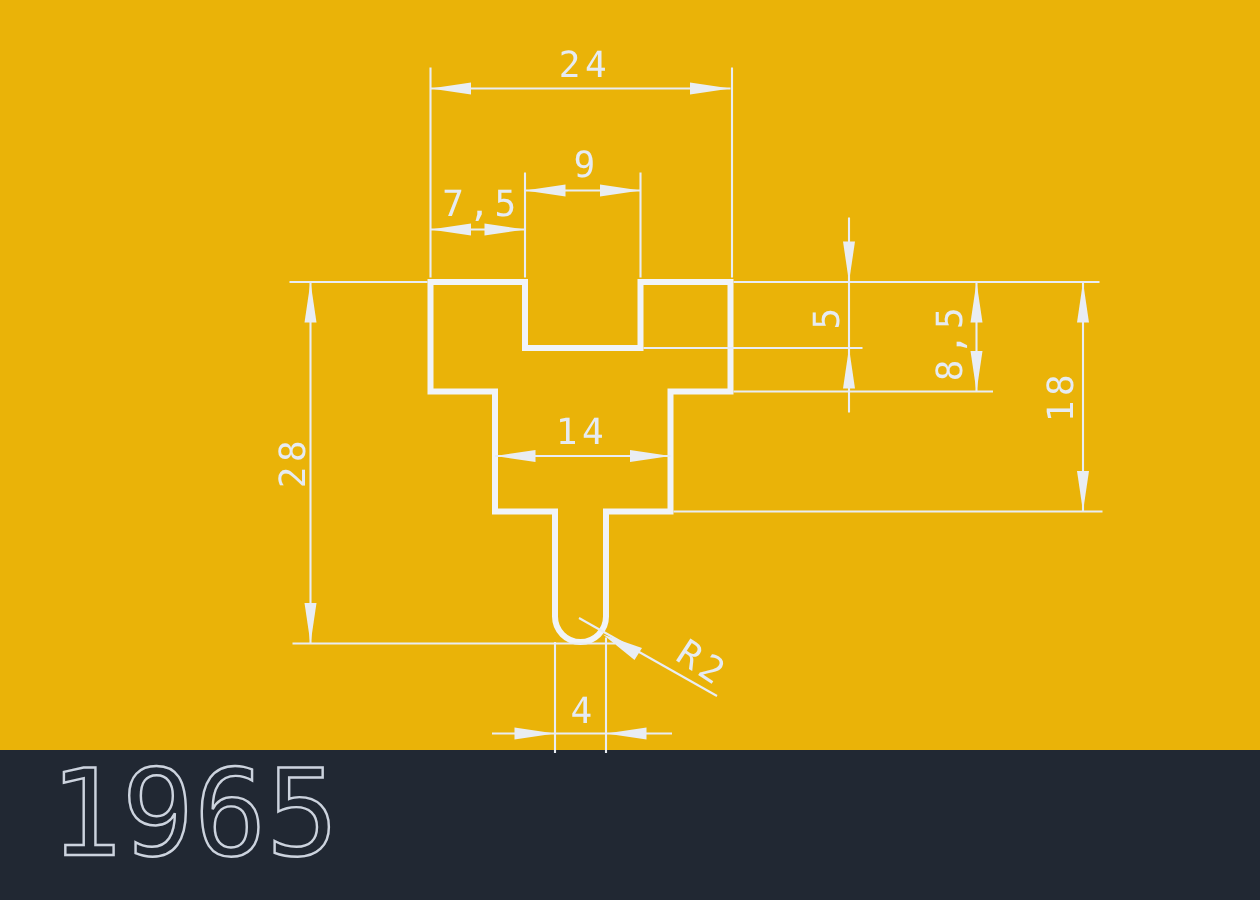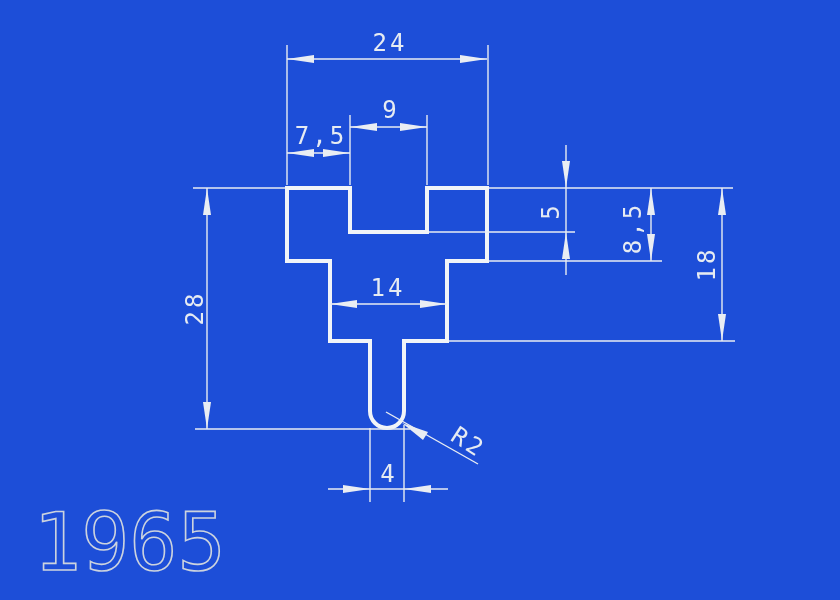--- a/index.html
+++ b/index.html
@@ -7,22 +7,22 @@
     margin: 0;
     padding: 0;
     background: #212833;
     width: 840px;
     height: 600px;
     overflow: hidden;
   }
   .canvas {
     position: relative;
     width: 840px;
-    height: 600px;
-    background: #1d4ed8;
+    height: 500px;
+    background: #eab308;
   }
   svg { display: block; }
   .profile {
     fill: none;
     stroke: #f1f4f8;
     stroke-width: 4;
     stroke-linejoin: miter;
   }
   .dimline {
     fill: none;

